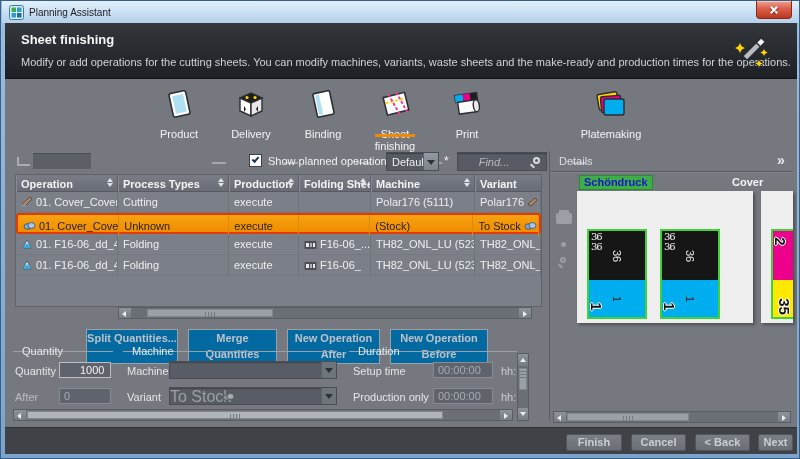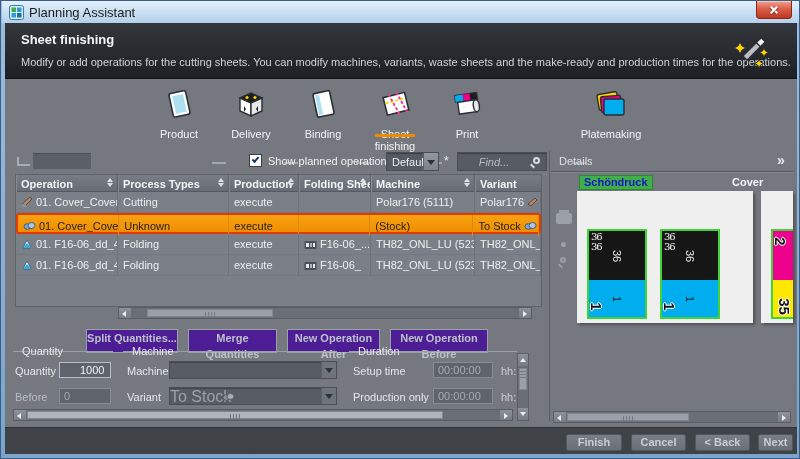--- a/index.html
+++ b/index.html
@@ -1,21 +1,21 @@
 <!DOCTYPE html>
 <html><head>
 <meta charset="utf-8">
 <style>
   * { margin:0; padding:0; box-sizing:border-box; }
   html,body { width:800px; height:459px; font-family:"Liberation Sans","DejaVu Sans",sans-serif; }
   .win { position:relative; width:800px; height:459px; background:linear-gradient(#9dbede,#7ba3cc); border:1px solid #3a5f87; overflow:hidden; }
   .titlebar { position:absolute; left:1px; top:0; width:798px; height:22px;
     background:linear-gradient(#e3f1fc,#cfe3f5 40%,#b4d0ea); display:flex; align-items:center; }
   .app-icon { width:15px; height:15px; margin:0 5px 0 7px; }
-  .title-text { font-size:13px; color:#1c1c1c; }
+  .title-text { font-size:10px; color:#1c1c1c; }
   .close-btn { position:absolute; right:8px; top:0; width:36px; height:18px;
     background:linear-gradient(#f0a193,#d9604a 45%,#bc3822); border:1px solid #8e2416; border-top:none;
     border-radius:0 0 4px 4px; box-shadow:inset 0 1px 0 rgba(255,255,255,.45); }
   .xbar { position:absolute; left:50%; top:50%; width:9px; height:2px; background:#fff; box-shadow:0 1px 1px rgba(0,0,0,.4); }
   .xbar.a { transform:translate(-50%,-50%) rotate(45deg); }
   .xbar.b { transform:translate(-50%,-50%) rotate(-45deg); }
 
   .content { position:absolute; left:4px; top:22px; width:792px; height:431px; background:#75797f; overflow:hidden; }
 
   
@@ -70,21 +70,21 @@
   .tbl-hscroll { position:absolute; left:113px; top:284px; width:414px; height:12px; background:#6a6f76; border:1px solid #5a5e64; }
   .sb-btn { position:absolute; top:0; bottom:0; width:12px; background:linear-gradient(#8d939b,#767c84); }
   .sb-btn.l { left:0; } .sb-btn.r { right:0; }
   .tri-left { position:absolute; left:3px; top:3px; width:0; height:0; border-top:3px solid transparent; border-bottom:3px solid transparent; border-right:4px solid #eceef0; }
   .tri-right { position:absolute; left:4px; top:3px; width:0; height:0; border-top:3px solid transparent; border-bottom:3px solid transparent; border-left:4px solid #eceef0; }
   .sb-thumb { position:absolute; top:1px; height:8px; background:#9aa0a7; border:1px solid #82878e; }
   .grip { position:absolute; left:50%; top:2px; transform:translateX(-50%); font-size:0; }
   .grip i { display:inline-block; width:1px; height:5px; background:#747a81; margin:0 1px; }
 
   
-  .act-btn { position:absolute; top:306px; height:24px; background:#4c1d95; border:1px solid #9ba1a8; font-size:11px; font-weight:bold; color:#bdc2c9; text-align:center; line-height:16px; }
+  .act-btn { position:absolute; top:306px; height:35px; background:#0369a1; border:1px solid #9ba1a8; font-size:11px; font-weight:bold; color:#bdc2c9; text-align:center; line-height:16px; }
 
   
   .fgroup { position:absolute; top:328px; height:62px; }
   .legend { position:absolute; top:-6px; left:6px; font-size:11px; color:#e8eaec; background:transparent; padding:0 3px; }
   .gline { position:absolute; left:0; right:0; top:0; border-top:1px solid #9aa0a7; }
   .gline::before { content:""; }
   .flabel { position:absolute; font-size:11px; color:#e4e6e9; }
   .flabel.dim { color:#b9bec4; }
   .finput { position:absolute; height:16px; background:#5f646c; border:1px solid #b9bfc6; color:#f2f3f5; font-size:11px; padding:0 4px; outline:none; }
   .finput.dim { border-color:#878d94; color:#a6abb2; }
@@ -444,21 +444,21 @@
     <div class="act-btn" style="left:81px;width:92px">Split Quantities...</div>
     <div class="act-btn" style="left:183px;width:89px">Merge Quantities</div>
     <div class="act-btn" style="left:385px;width:98px">New Operation Before</div>
     <div class="act-btn" style="left:282px;width:93px">New Operation After</div>
 
     <div class="fgroup" style="left:8px;width:100px">
       <span class="gline"></span>
       <span class="legend">Quantity</span>
       <span class="flabel" style="left:2px;top:14px">Quantity</span>
       <input class="finput" style="left: 46px; top: 11px; width: 52px; padding-left: 20px;" readonly="" value="1000">
-      <span class="flabel dim" style="left:2px;top:40px">Before</span>
+      <span class="flabel dim" style="left:2px;top:40px">After</span>
       <input class="finput dim" style="left: 46px; top: 37px; width: 52px;" readonly="" value="0">
     </div>
 
     <div class="fgroup" style="left:118px;width:214px">
       <span class="gline"></span>
       <span class="legend">Machine</span>
       <span class="flabel" style="left:4px;top:14px">Machine</span>
       <div class="fselect" style="left:46px;top:10px;width:168px">
         <span class="sel-text"></span>
         <span class="sel-arrow dim">

